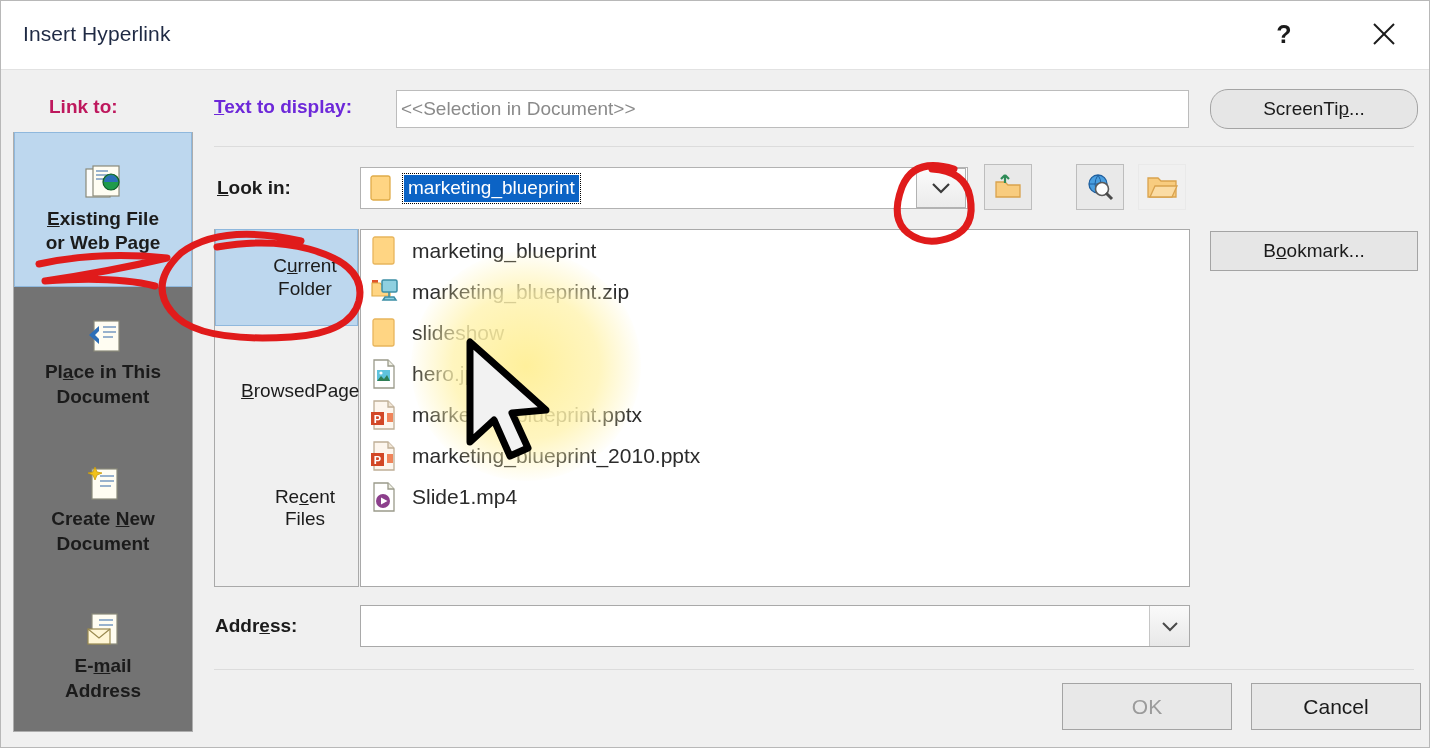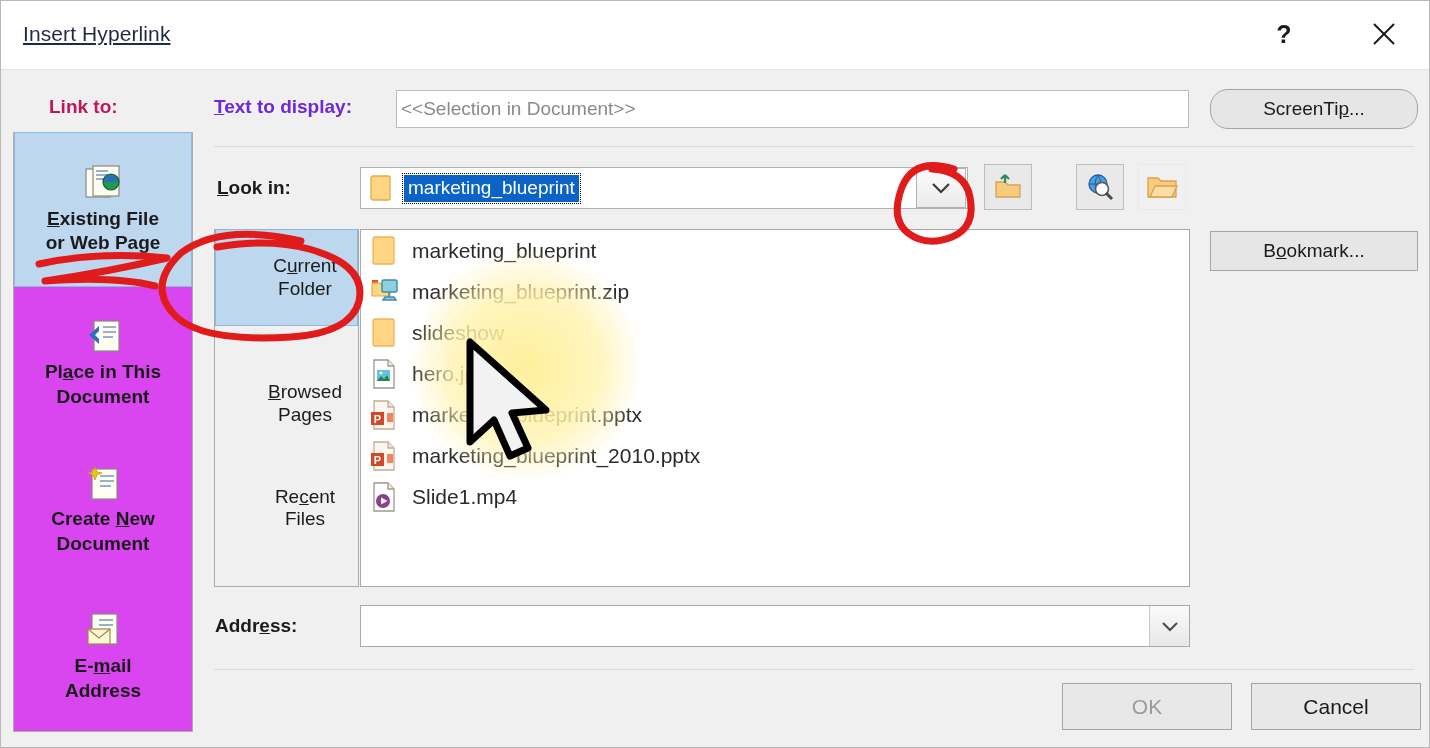--- a/index.html
+++ b/index.html
@@ -18,38 +18,38 @@
     overflow: hidden;
   }
   
   #titlebar {
     position: absolute; left: 0; top: 0; width: 1430px; height: 69px;
     background: #ffffff;
     border-bottom: 1px solid #e2e2e2;
   }
   #title-text {
     position: absolute; left: 22px; top: 21px;
-    font-size: 21px; color: #1f2a44; letter-spacing: .1px; text-decoration: underline;
+    font-size: 21px; color: #1f2a44; letter-spacing: .1px;
   }
   .caption-btn {
     position: absolute; top: 10px; width: 50px; height: 46px;
     display: flex; align-items: center; justify-content: center;
     color: #1b1b1b; font-size: 24px;
   }
   #help-btn { left: 1258px; font-size: 25px; font-weight: 600; }
   #close-btn { left: 1358px; }
   #close-btn svg { width: 26px; height: 26px; }
   
   #linkto-label {
     position: absolute; left: 48px; top: 95px;
     font-size: 19px; font-weight: bold; color: #be185d;
   }
   #linkto-panel {
     position: absolute; left: 12px; top: 131px; width: 180px; height: 600px;
-    background: #d946ef; border: 1px solid #adadad;
+    background: #737373; border: 1px solid #adadad;
   }
   .linkto-item {
     position: absolute; left: 0; width: 178px;
     display: flex; flex-direction: column; align-items: center;
     justify-content: center; gap: 2px;
     font-size: 19px; font-weight: bold; color: #1b1b1b;
     text-align: center; line-height: 1.18;
   }
   .linkto-item.selected {
     background: #bdd7ee; border: 1px solid #8fb8dd;
@@ -291,21 +291,21 @@
       <path d="M2 6 h10 l3 3 h15 v16 H2 Z" fill="#f8cc7f" stroke="#d9a24d" stroke-width="1.3"></path>
       <path d="M4 25 l5 -11 h22 l-5 11 Z" fill="#fbdca4" stroke="#d9a24d" stroke-width="1.3"></path>
     </svg>
   </div>
 
   <div id="tabs-panel">
     <div class="browse-tab selected" style="top:-1px;height:97px;flex-direction:column;">
       <div>C<u>u</u>rrent</div>
       <div>Folder</div>
     </div>
-    <div class="browse-tab" style="top:126px;height:70px;flex-direction:column;justify-content:flex-end;">
+    <div class="browse-tab" style="top:126px;height:70px;flex-direction:row;">
       <div><u>B</u>rowsed</div>
       <div>Pages</div>
     </div>
     <div class="browse-tab" style="top:243px;height:70px;flex-direction:column;">
       <div>Re<u>c</u>ent</div>
       <div>Files</div>
     </div>
   </div>
 
   <div id="filelist">

